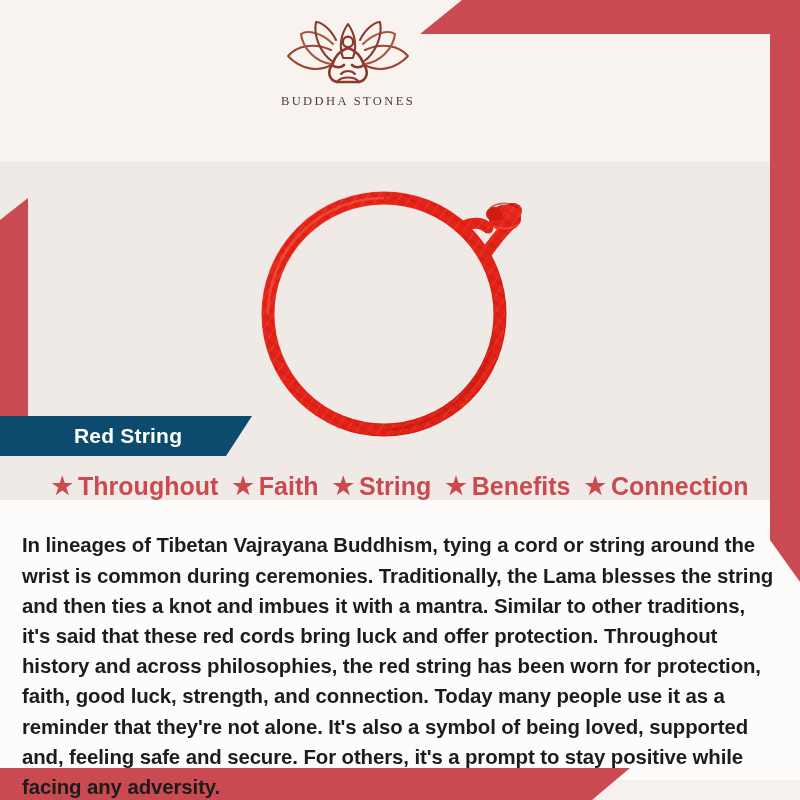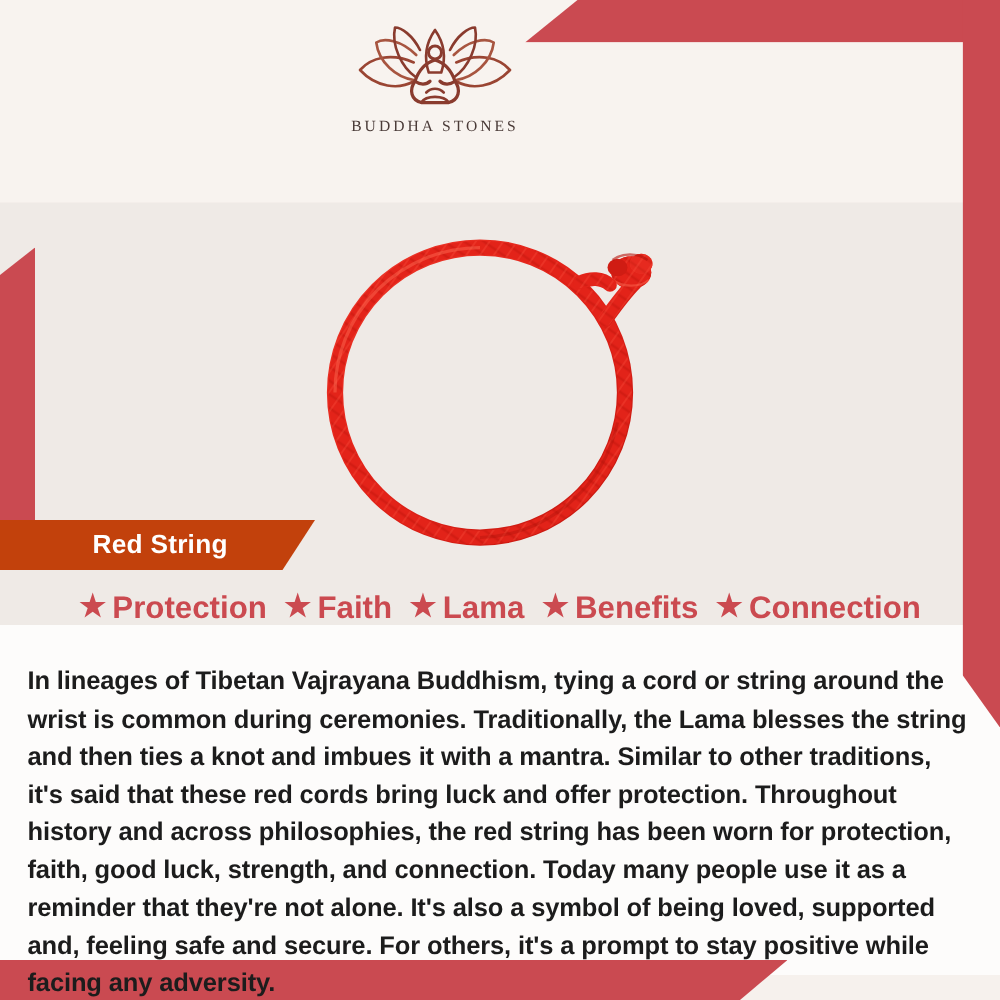--- a/index.html
+++ b/index.html
@@ -72,21 +72,21 @@
 
   
   .product{
     position:absolute;left:232px;top:178px;width:320px;height:262px;
   }
   .product svg{display:block;width:100%;height:100%;}
 
   
   .ribbon{
     position:absolute;left:0;top:416px;width:252px;height:40px;
-    background:#c2410c;
+    background:#0c4a6e;
     clip-path:polygon(0 0, 252px 0, 226px 40px, 0 40px);
     display:flex;align-items:center;
   }
   .ribbon-label{
     margin-left:74px;
     font-family:"Liberation Sans Narrow","Liberation Sans",sans-serif;
     font-weight:bold;font-size:21px;color:#FFFFFF;
     letter-spacing:0.2px;white-space:nowrap;
   }
 
@@ -206,29 +206,29 @@
     </svg>
   </div>
 
   <div class="ribbon">
     <span class="ribbon-label">Red String</span>
   </div>
 
   <div class="benefits">
     <span class="benefit">
       <span class="star">★</span>
-      <span>Protection</span>
+      <span>Throughout</span>
     </span>
     <span class="benefit">
       <span class="star">★</span>
       <span>Faith</span>
     </span>
     <span class="benefit">
       <span class="star">★</span>
-      <span>Lama</span>
+      <span>String</span>
     </span>
     <span class="benefit">
       <span class="star">★</span>
       <span>Benefits</span>
     </span>
     <span class="benefit">
       <span class="star">★</span>
       <span>Connection</span>
     </span>
   </div>

